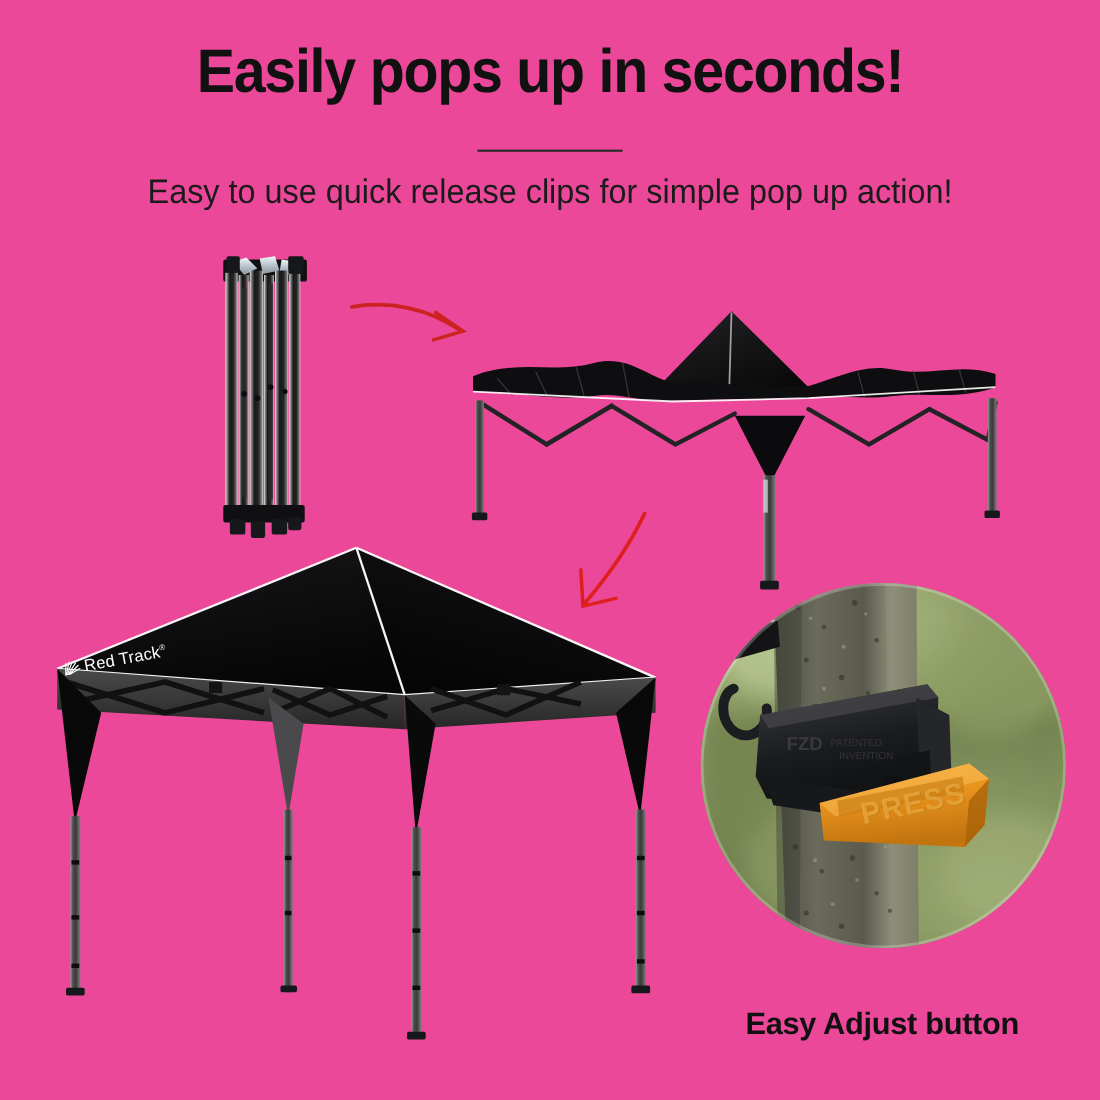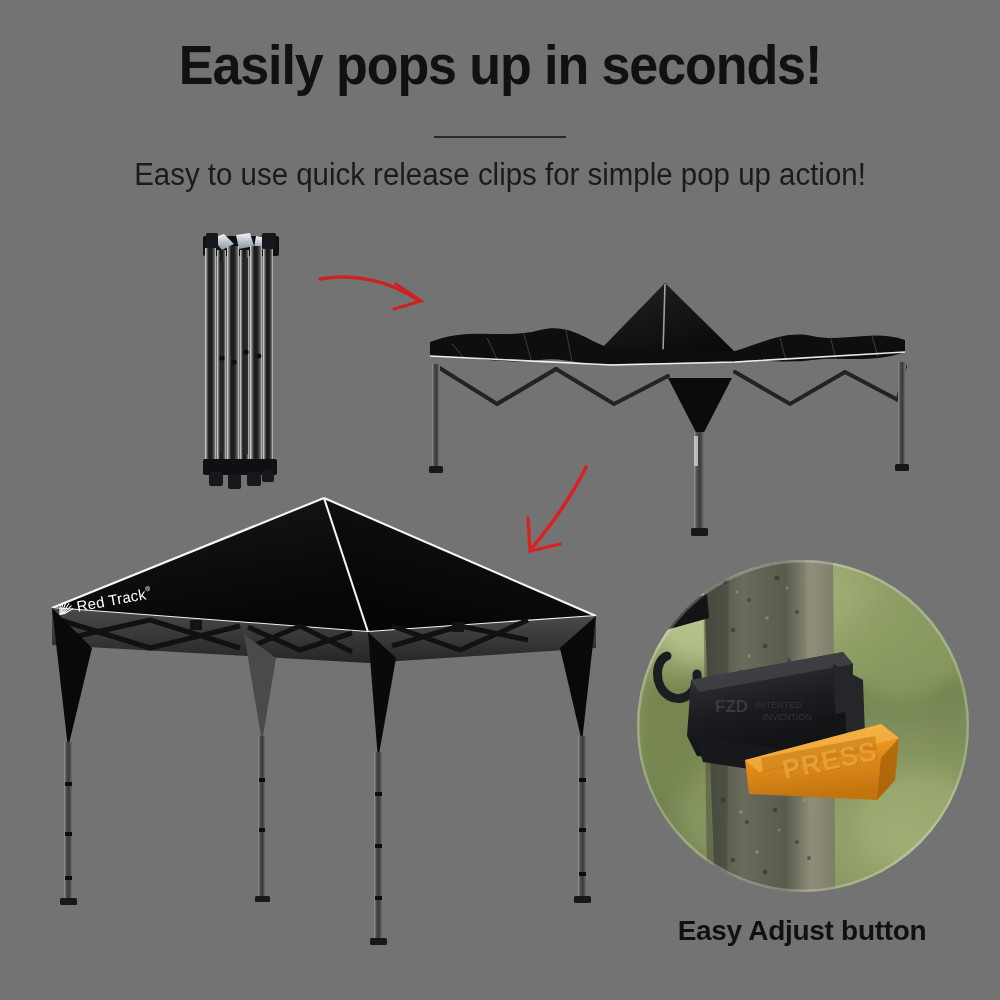--- a/index.html
+++ b/index.html
@@ -12,21 +12,21 @@
     height: 1000px;
     overflow: hidden;
     font-family: "Liberation Sans", sans-serif;
     position: relative;
   }
 
   #page {
     position: relative;
     width: 1000px;
     height: 1000px;
-    background: #737373;
+    background: #ec4899;
   }
 
   
   .headline {
     position: absolute;
     left: 0;
     top: 36px;
     width: 1000px;
     text-align: center;
     font-family: "Liberation Sans", sans-serif;
@@ -66,21 +66,21 @@
     top: 0;
     width: 1000px;
     height: 1000px;
     pointer-events: none;
   }
 
   
   .inset-circle {
     position: absolute;
     left: 637px;
-    top: 560px;
+    top: 530px;
     width: 332px;
     height: 332px;
     border-radius: 50%;
     overflow: hidden;
     background: #8a9a63;
   }
   .inset-caption {
     position: absolute;
     left: 600px;
     top: 915px;

